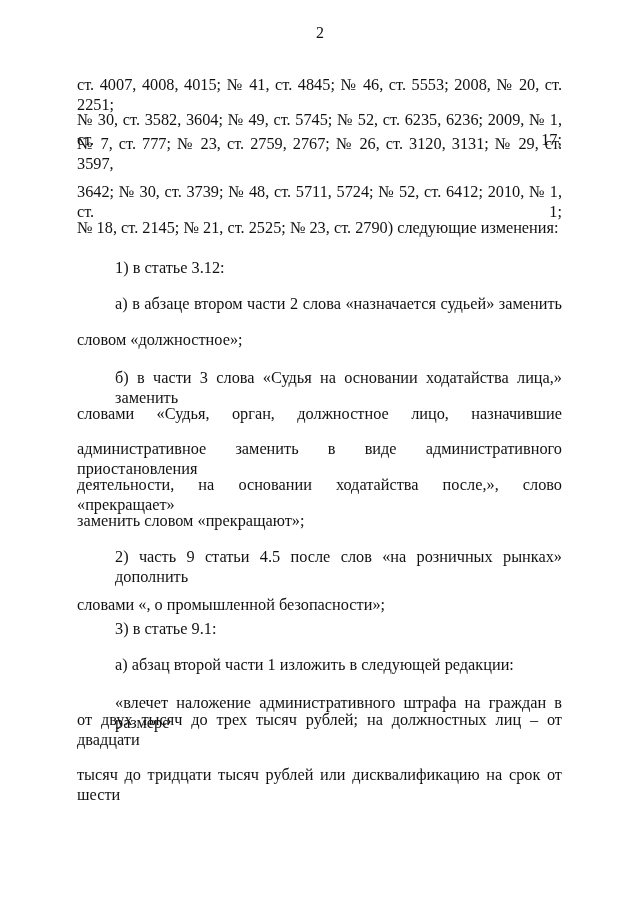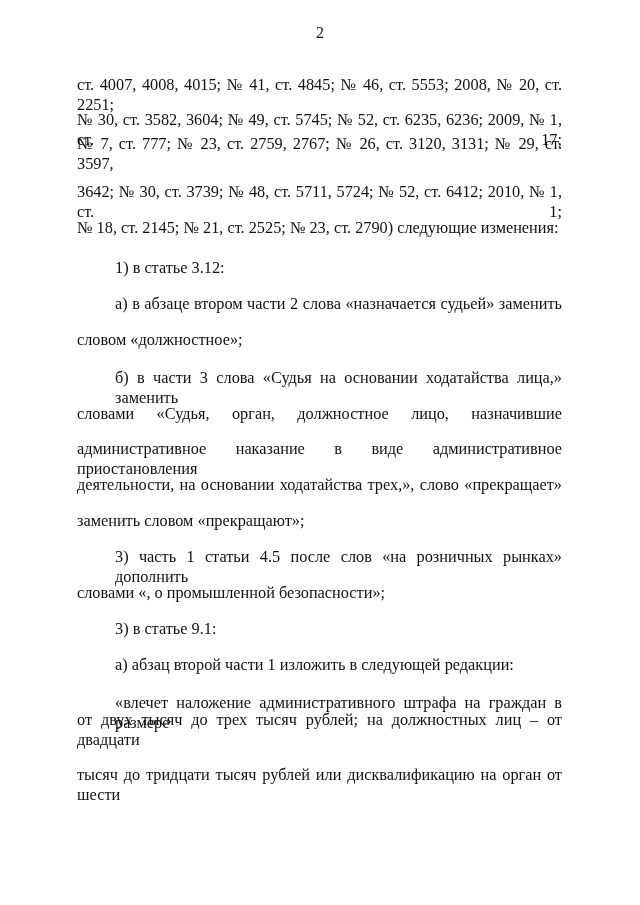--- a/index.html
+++ b/index.html
@@ -19,23 +19,23 @@
   <div class="line just" style="top:75px">ст. 4007, 4008, 4015; № 41, ст. 4845; № 46, ст. 5553; 2008, № 20, ст. 2251;</div>
   <div class="line just" style="top:110px">№ 30, ст. 3582, 3604; № 49, ст. 5745; № 52, ст. 6235, 6236; 2009, № 1, ст. 17;</div>
   <div class="line just" style="top:134px">№ 7, ст. 777; № 23, ст. 2759, 2767; № 26, ст. 3120, 3131; № 29, ст. 3597,</div>
   <div class="line just" style="top:182px">3642; № 30, ст. 3739; № 48, ст. 5711, 5724; № 52, ст. 6412; 2010, № 1, ст. 1;</div>
   <div class="line" style="top:218px">№ 18, ст. 2145; № 21, ст. 2525; № 23, ст. 2790) следующие изменения:</div>
   <div class="line indent" style="top:258px">1) в статье 3.12:</div>
   <div class="line just indent" style="top:294px">а) в абзаце втором части 2 слова «назначается судьей» заменить</div>
   <div class="line" style="top:330px">словом «должностное»;</div>
   <div class="line just indent" style="top:368px">б) в части 3 слова «Судья на основании ходатайства лица,» заменить</div>
   <div class="line just" style="top:404px">словами «Судья, орган, должностное лицо, назначившие</div>
-  <div class="line just" style="top:439px">административное наказание в виде административное приостановления</div>
-  <div class="line just" style="top:475px">деятельности, на основании ходатайства трех,», слово «прекращает»</div>
+  <div class="line just" style="top:439px">административное заменить в виде административного приостановления</div>
+  <div class="line just" style="top:475px">деятельности, на основании ходатайства после,», слово «прекращает»</div>
   <div class="line" style="top:511px">заменить словом «прекращают»;</div>
-  <div class="line just indent" style="top:547px">3) часть 1 статьи 4.5 после слов «на розничных рынках» дополнить</div>
-  <div class="line" style="top:583px">словами «, о промышленной безопасности»;</div>
+  <div class="line just indent" style="top:547px">2) часть 9 статьи 4.5 после слов «на розничных рынках» дополнить</div>
+  <div class="line" style="top:595px">словами «, о промышленной безопасности»;</div>
   <div class="line indent" style="top:619px">3) в статье 9.1:</div>
   <div class="line indent" style="top:655px">а) абзац второй части 1 изложить в следующей редакции:</div>
   <div class="line just indent" style="top:693px">«влечет наложение административного штрафа на граждан в размере</div>
   <div class="line just" style="top:710px">от двух тысяч до трех тысяч рублей; на должностных лиц – от двадцати</div>
-  <div class="line just" style="top:765px">тысяч до тридцати тысяч рублей или дисквалификацию на орган от шести</div>
+  <div class="line just" style="top:765px">тысяч до тридцати тысяч рублей или дисквалификацию на срок от шести</div>
 </div>
 
 </body></html>

